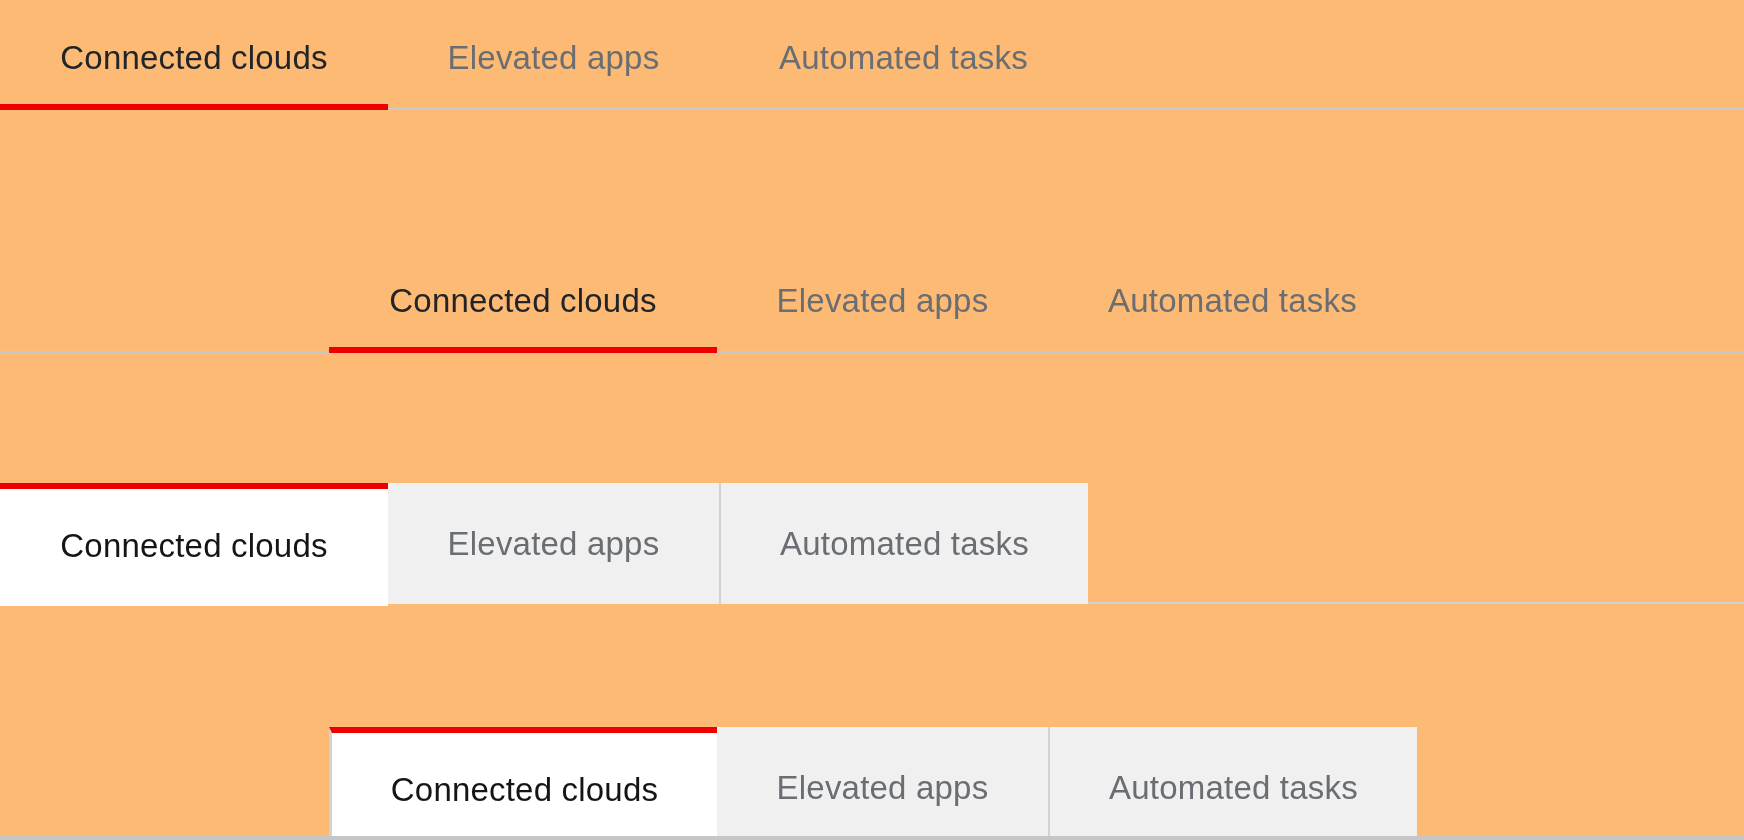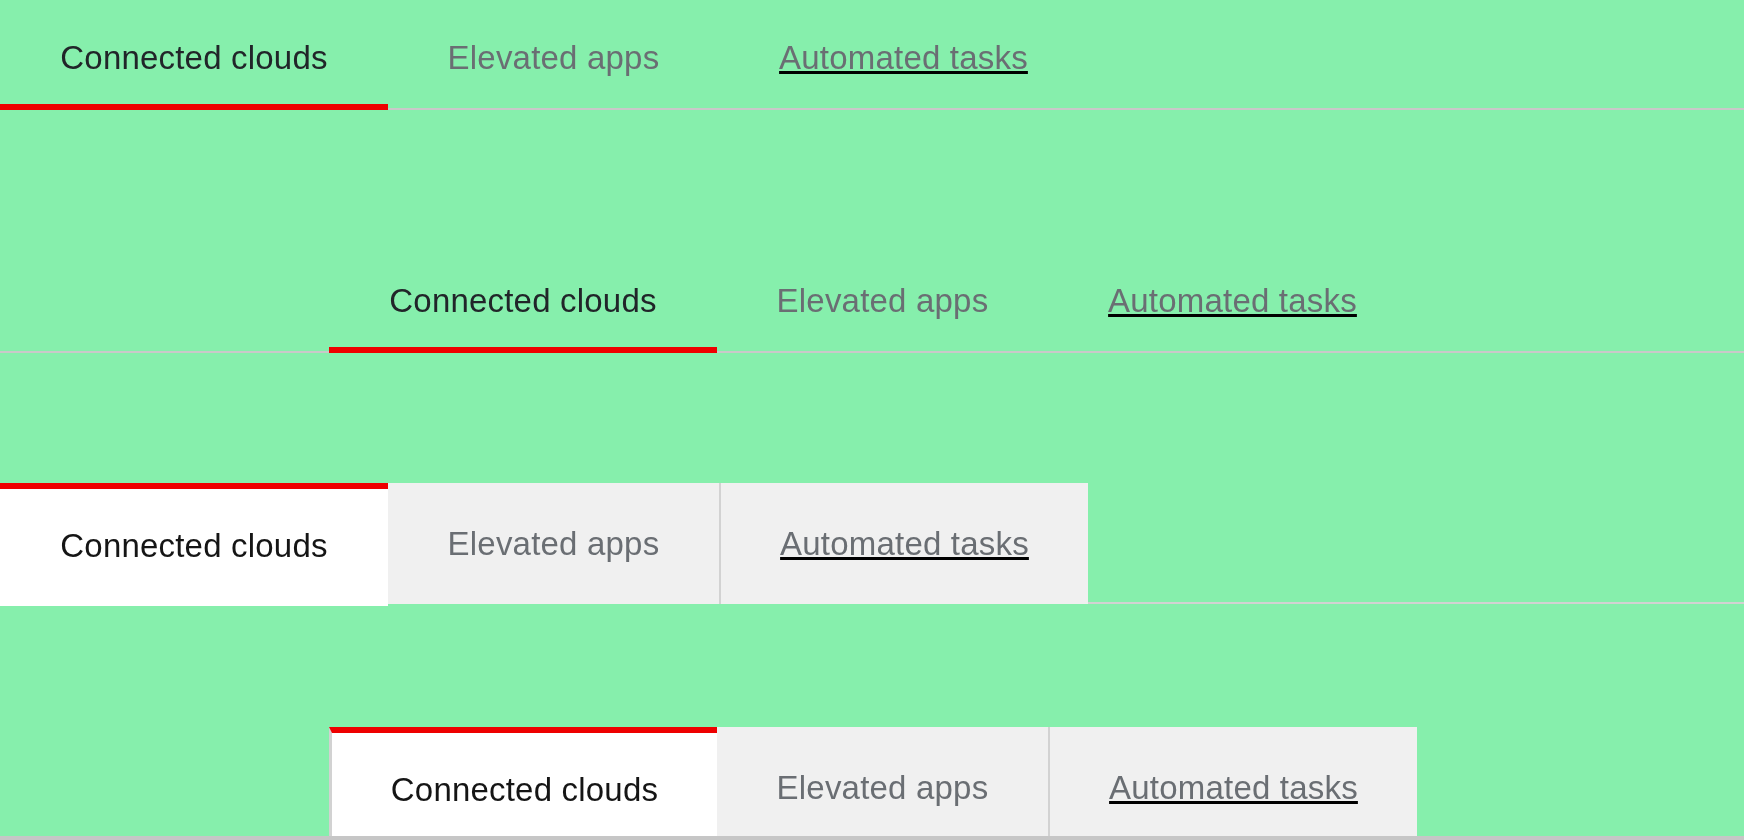--- a/index.html
+++ b/index.html
@@ -1,17 +1,17 @@
 <!DOCTYPE html>
 <html><head>
 <meta charset="utf-8">
 <style>
   html,body{margin:0;padding:0;background:#000;}
   .canvas{
-    position:relative;width:1744px;height:840px;background:#86efac;
+    position:relative;width:1744px;height:840px;background:#fdba74;
     overflow:hidden;font-family:"Liberation Sans",sans-serif;
   }
   .tabrow{position:absolute;left:0;width:1744px;box-sizing:border-box;}
   .tabs{display:flex;height:100%;}
   .tab{
     position:relative;display:flex;align-items:center;justify-content:center;
     box-sizing:border-box;cursor:pointer;
   }
   .lbl{font-size:33px;letter-spacing:.2px;white-space:nowrap;}
 
@@ -32,21 +32,21 @@
   .b .tab.active{
     height:123px;margin-bottom:-2px;background:#ffffff;z-index:1;
     border-top:6px solid #ee0000;padding-bottom:4px;
   }
   .b .tab.active .lbl{color:#151515;}
   .b .tab.divided{border-left:2px solid #d2d2d2;}
 
   
   .w1{width:388px;}
   .w2{width:331px;text-align:right;}
-  .w3{width:369px;text-decoration:underline;}
+  .w3{width:369px;}
 
   
   .g1{top:8px;}   .g1 .tabs{margin-left:0;}
   .g2{top:251px;} .g2 .tabs{margin-left:329px;}
   .g3{top:483px;} .g3 .tabs{margin-left:0;}
   .g4{top:727px;} .g4 .tabs{margin-left:329px;}
   .g4 .tab.active{border-left:3px solid #d2d2d2;}
 
   
   .screen-bottom-rule{

